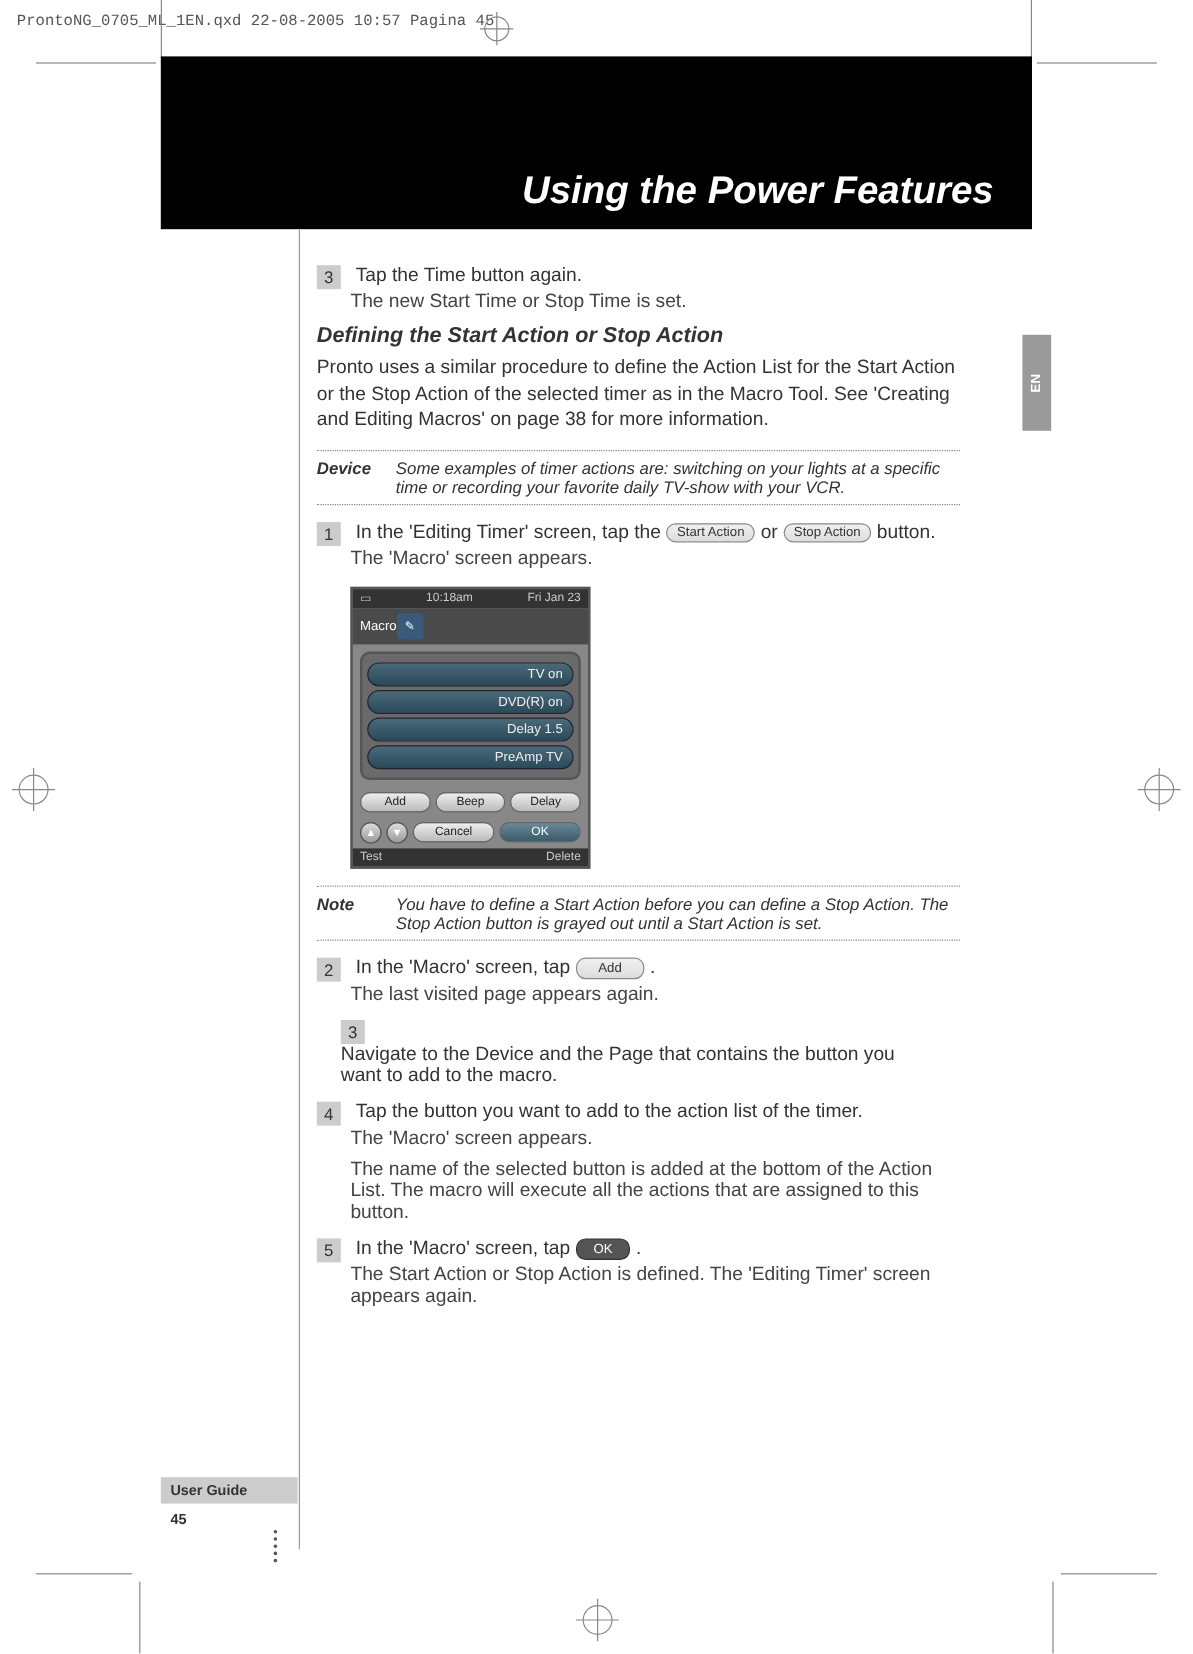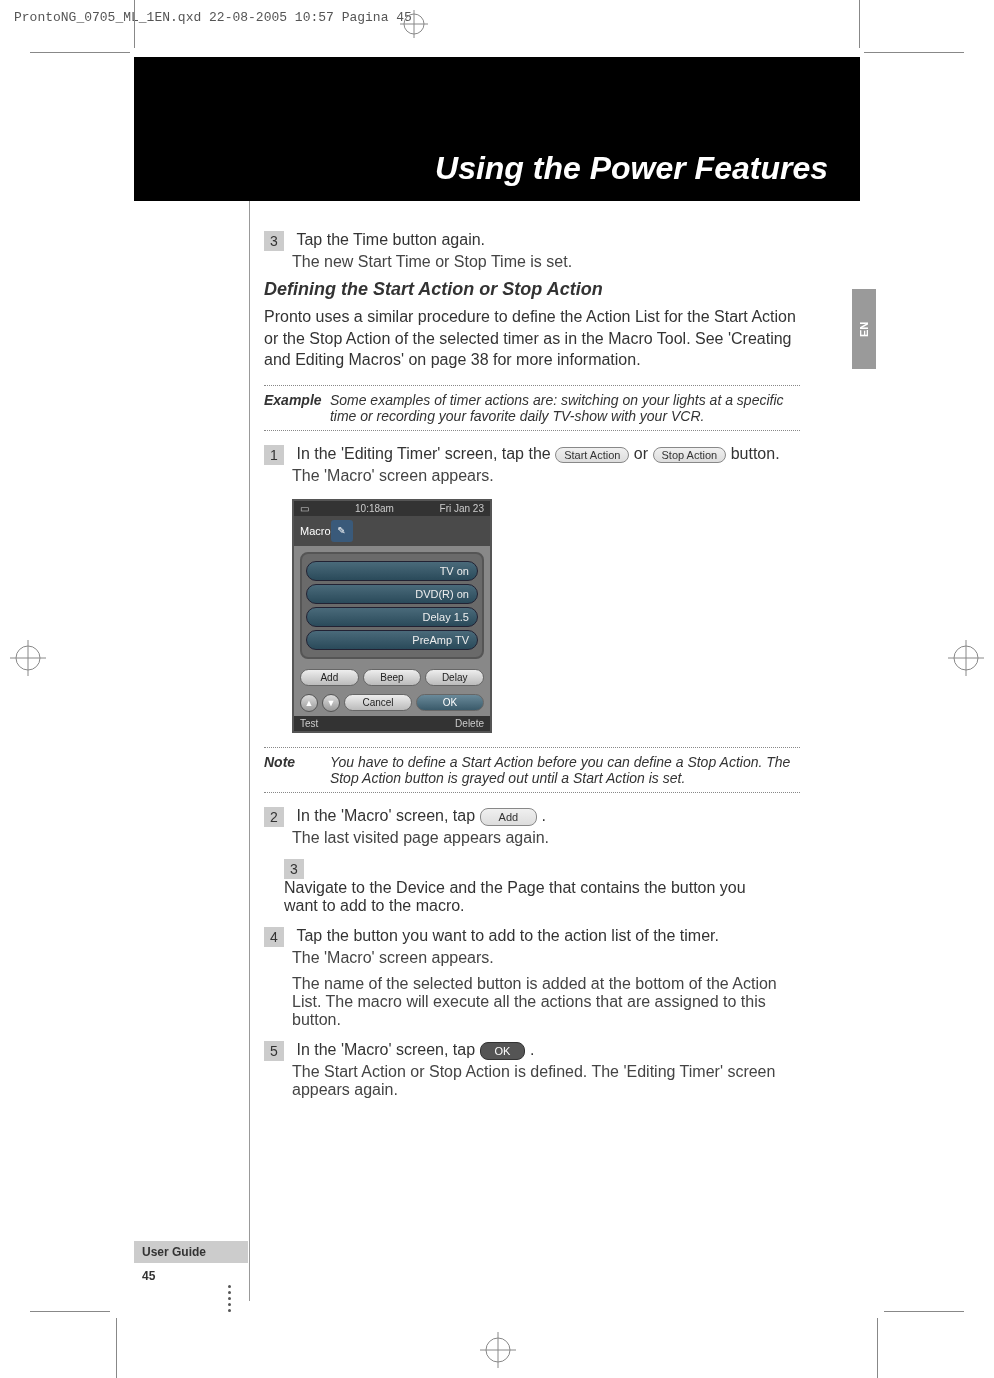--- a/index.html
+++ b/index.html
@@ -51,21 +51,21 @@
   .trim-top-v { position: absolute; top: 0; left: 134px; width: 1px; height: 48px; background: #888; }
   .trim-top-h2 { position: absolute; top: 52px; right: 30px; width: 100px; height: 1px; background: #888; }
   .trim-top-v2 { position: absolute; top: 0; right: 134px; width: 1px; height: 48px; background: #888; }
   .trim-bot-h { position: absolute; bottom: 66px; left: 30px; width: 80px; height: 1px; background: #888; }
   .trim-bot-v { position: absolute; bottom: 0; left: 116px; width: 1px; height: 60px; background: #888; }
   .trim-bot-h2 { position: absolute; bottom: 66px; right: 30px; width: 80px; height: 1px; background: #888; }
   .trim-bot-v2 { position: absolute; bottom: 0; right: 116px; width: 1px; height: 60px; background: #888; }
 
   .page {
     position: absolute;
-    top: 57px;
+    top: 47px;
     left: 134px;
     width: 726px;
     height: 1258px;
   }
   .black-banner {
     background: #000;
     height: 144px;
     position: relative;
   }
   .banner-title {
@@ -272,21 +272,21 @@
       <span class="numbox">3</span>
       <span class="step-body">Tap the Time button again.</span>
       <div class="step-sub">The new Start Time or Stop Time is set.</div>
     </div>
 
 
     <div class="subhead">Defining the Start Action or Stop Action</div>
     <div class="body-text">Pronto uses a similar procedure to define the Action List for the Start Action or the Stop Action of the selected timer as in the Macro Tool. See 'Creating and Editing Macros' on page 38 for more information.</div>
 
     <div class="note-block">
-      <span class="example-label">Example</span>
+      <span class="example-label">Device</span>
       <span class="note-text">Some examples of timer actions are: switching on your lights at a specific time or recording your favorite daily TV-show with your VCR.</span>
     </div>
 
     <div class="step" style="">
       <span class="numbox">1</span>
       <span class="step-body">
         <span>In the 'Editing Timer' screen, tap the </span>
         <span class="pill-btn">Start Action</span>
         <span> or </span>
         <span class="pill-btn">Stop Action</span>

